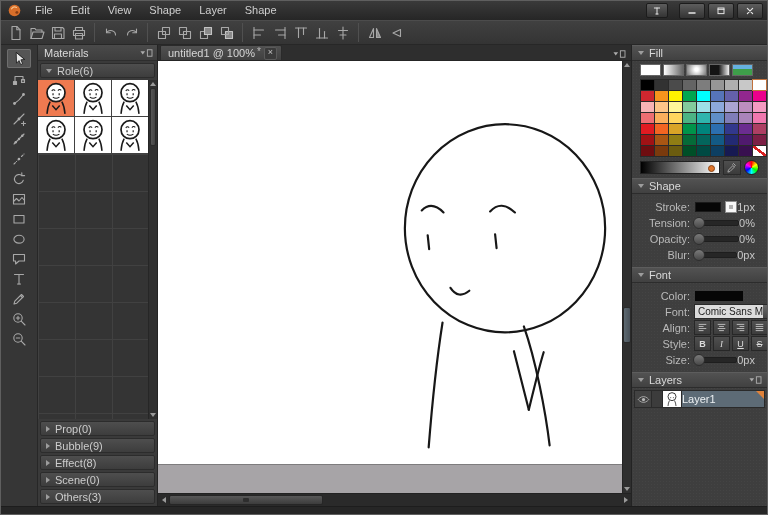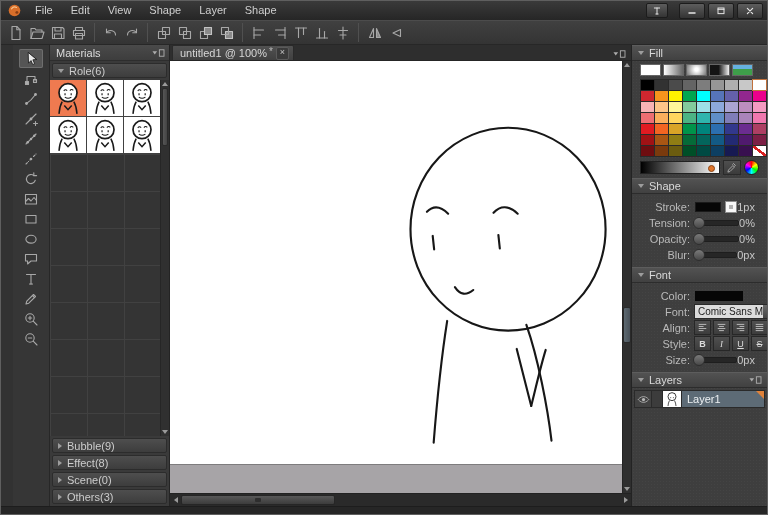--- a/index.html
+++ b/index.html
@@ -13,21 +13,21 @@
   .winbtn{width:24px;height:14px;margin-left:3px;border:1px solid #1c1c1c;border-radius:2px;background:linear-gradient(#5d5d5d,#343434);display:flex;align-items:center;justify-content:center;}
   .winbtn:first-child{width:20px;height:13px;margin-right:8px;}
   .winbtn svg{width:12px;height:12px;stroke:#e6e6e6;fill:none;stroke-width:1.3;stroke-linecap:round;}
   
   .toolbar{height:23px;background:linear-gradient(#404040,#343434);border-top:1px solid #4c4c4c;border-bottom:1px solid #272727;display:flex;align-items:center;padding:0 4px;flex:none;}
   .tgroup{display:flex;align-items:center;}
   .tgroup + .tgroup{border-left:1px solid #505050;margin-left:5px;padding-left:5px;}
   .tbtn{width:21px;height:19px;display:flex;align-items:center;justify-content:center;}
   .ic{width:16px;height:16px;stroke:#a8a8a8;fill:none;stroke-width:1.1;stroke-linecap:round;stroke-linejoin:round;}
   
-  .main{flex:1;display:flex;min-height:0;margin-left:12px;}
+  .main{flex:1;display:flex;min-height:0;}
   
   .toolstrip{width:36px;background:#363636;border-right:1px solid #272727;display:flex;flex-direction:column;align-items:center;padding-top:4px;flex:none;}
   .tool{width:24px;height:19px;display:flex;align-items:center;justify-content:center;border-radius:2px;margin-bottom:1px;}
   .tool.active{background:#555;box-shadow:inset 0 0 0 1px #6e6e6e;}
   
   .materials{width:119px;background:#3a3a3a;border-right:1px solid #242424;display:flex;flex-direction:column;flex:none;}
   .mat-header{height:15px;display:flex;align-items:center;padding:0 3px 0 6px;background:linear-gradient(#4a4a4a,#3d3d3d);border-bottom:1px solid #2d2d2d;color:#dcdcdc;}
   .mat-header .ttl{flex:1;}
   .pmenu{width:16px;height:12px;}
   .catbar{height:13px;margin:2px 2px 0 2px;background:linear-gradient(#4e4e4e,#3d3d3d);border:1px solid #2c2c2c;border-radius:2px;display:flex;align-items:center;padding-left:5px;color:#cccccc;flex:none;}
@@ -107,21 +107,21 @@
   .st-bold{font-weight:bold;}
   .st-italic{font-style:italic;font-family:"Liberation Serif",serif;}
   .st-underline{text-decoration:underline;}
   .st-strike{text-decoration:line-through;}
   .layer-row{display:flex;height:16px;margin:2px 2px 0 2px;border:1px solid #2a2a2a;background:#424242;}
   .l-eye{width:16px;border-right:1px solid #2a2a2a;display:flex;align-items:center;justify-content:center;}
   .l-eye svg{width:13px;height:13px;stroke:#b9b9b9;fill:none;stroke-width:1;}
   .l-lock{width:10px;border-right:1px solid #2a2a2a;background:#3c3c3c;}
   .l-thumb{width:18px;background:#fff;border-right:1px solid #2a2a2a;}
   .l-thumb svg{width:100%;height:100%;display:block;}
-  .l-name{flex:1;background:#5d6b76;color:#ecf0f2;display:flex;align-items:center;padding-left:5px;position:relative;}
+  .l-name{flex:1;background:#5d6b76;color:#ecf0f2;display:flex;align-items:center;position:relative;}
   .l-name:after{content:"";position:absolute;top:0;right:0;border:4px solid transparent;border-top-color:#e0823a;border-right-color:#e0823a;}
   .bottomstrip{height:7px;background:#262626;border-top:1px solid #1d1d1d;flex:none;}
   .panel-fill{flex:1;}
 </style>
 </head>
 <body>
 
 <div class="window">
 
   <div class="titlebar">
@@ -456,20 +456,24 @@
         </div>
         <div class="mat-scroll">
           <span class="sarrow up"></span>
           <div class="mat-thumbtrack">
               <div class="mat-thumb"></div>
             </div>
           <span class="sarrow down"></span>
         </div>
       </div>
       <div class="cats">
+        <div class="catbar">
+            <span class="tri-r"></span>
+            <span>Prop(0)</span>
+          </div>
           <div class="catbar">
             <span class="tri-r"></span>
             <span>Bubble(9)</span>
           </div>
           <div class="catbar">
             <span class="tri-r"></span>
             <span>Effect(8)</span>
           </div>
           <div class="catbar">
             <span class="tri-r"></span>

